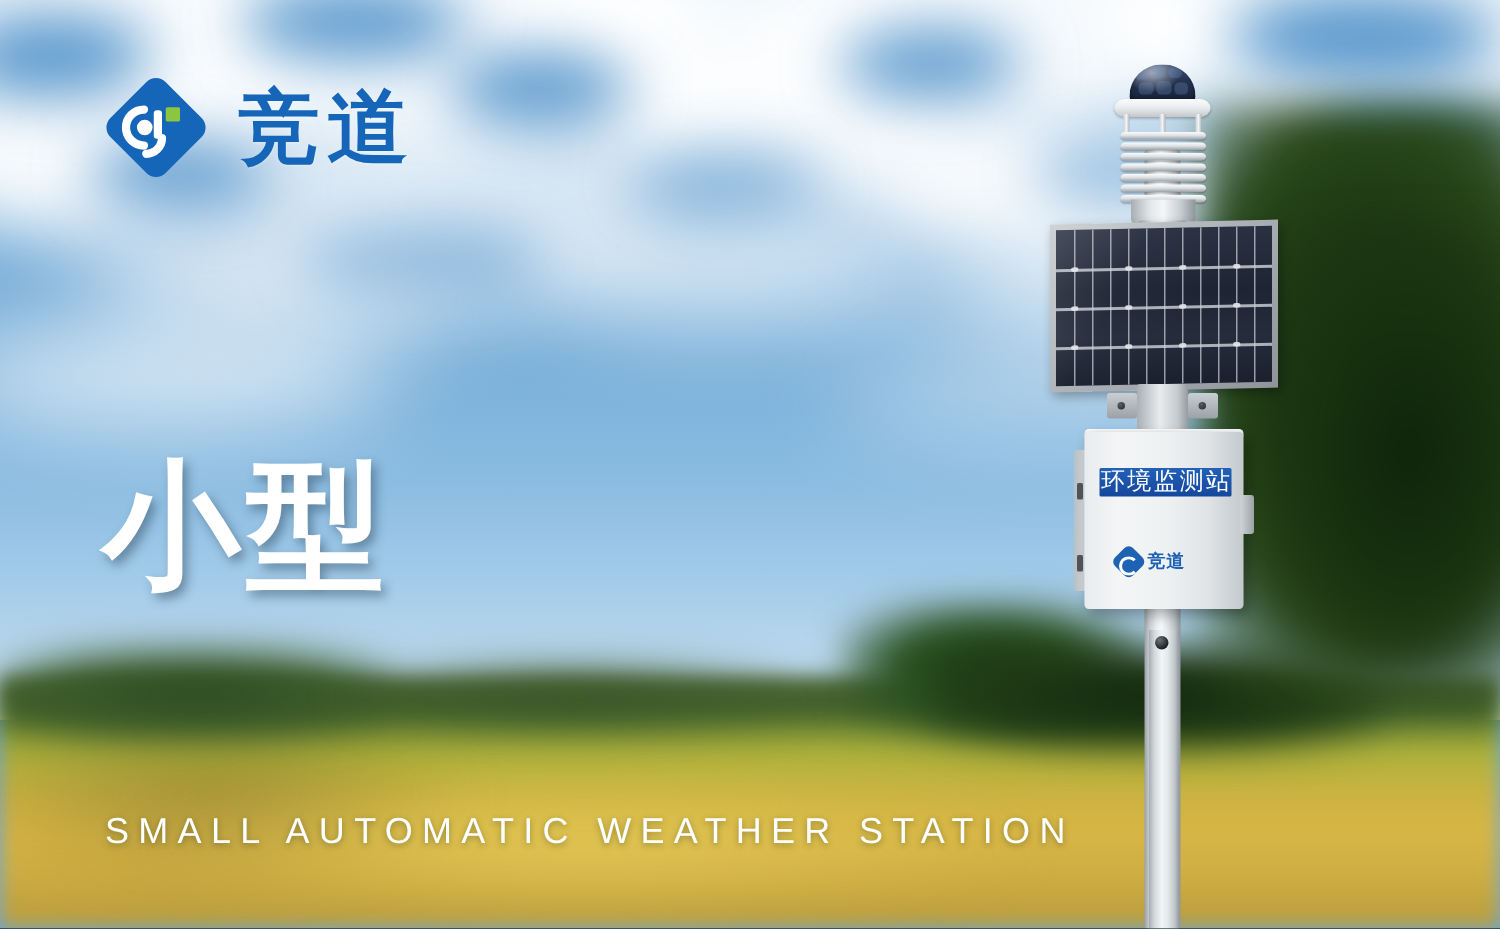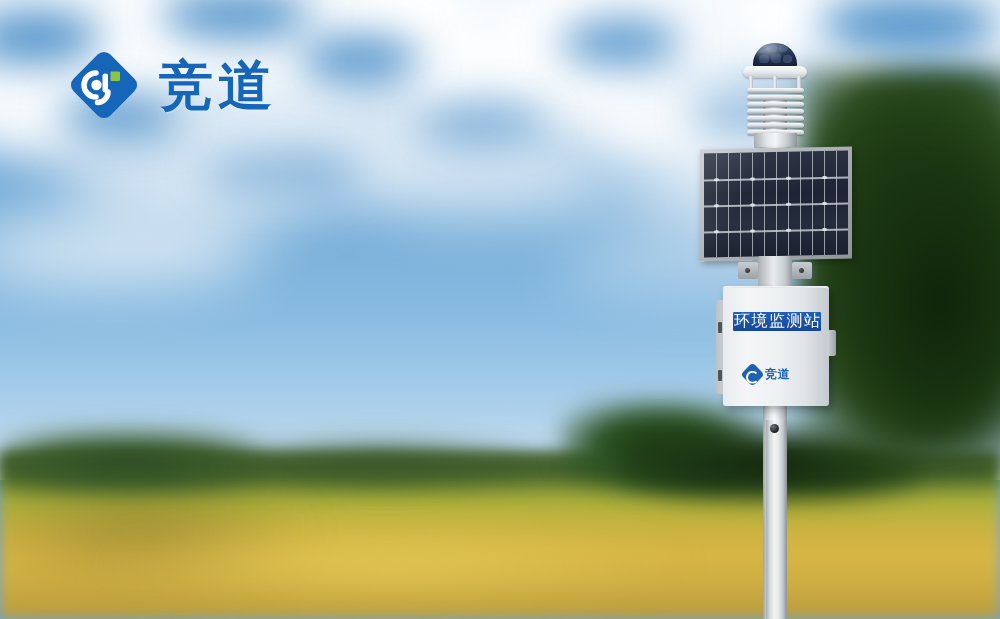--- a/index.html
+++ b/index.html
@@ -576,16 +576,18 @@
         <circle cx="30.5" cy="38" r="5.2" fill="#ffffff"></circle>
         <rect x="36.5" y="26.5" width="5.5" height="19" rx="2.2" fill="#ffffff"></rect>
         <path d="M42 45 A10.5 10.5 0 0 1 31.5 55.5" fill="none" stroke="#ffffff" stroke-width="5.5" stroke-linecap="round"></path>
         <rect x="44.5" y="24.5" width="9.5" height="9.5" rx="1" fill="#8cc63f"></rect>
       </svg>
     </span>
     <span class="brand-name">竞道</span>
   </div>
 
   <div id="headline">
+    <div class="head-line l1">小型</div>
   </div>
 
+  <div id="subtitle">SMALL AUTOMATIC WEATHER STATION</div>
 
 </div>
 
 </body></html>

